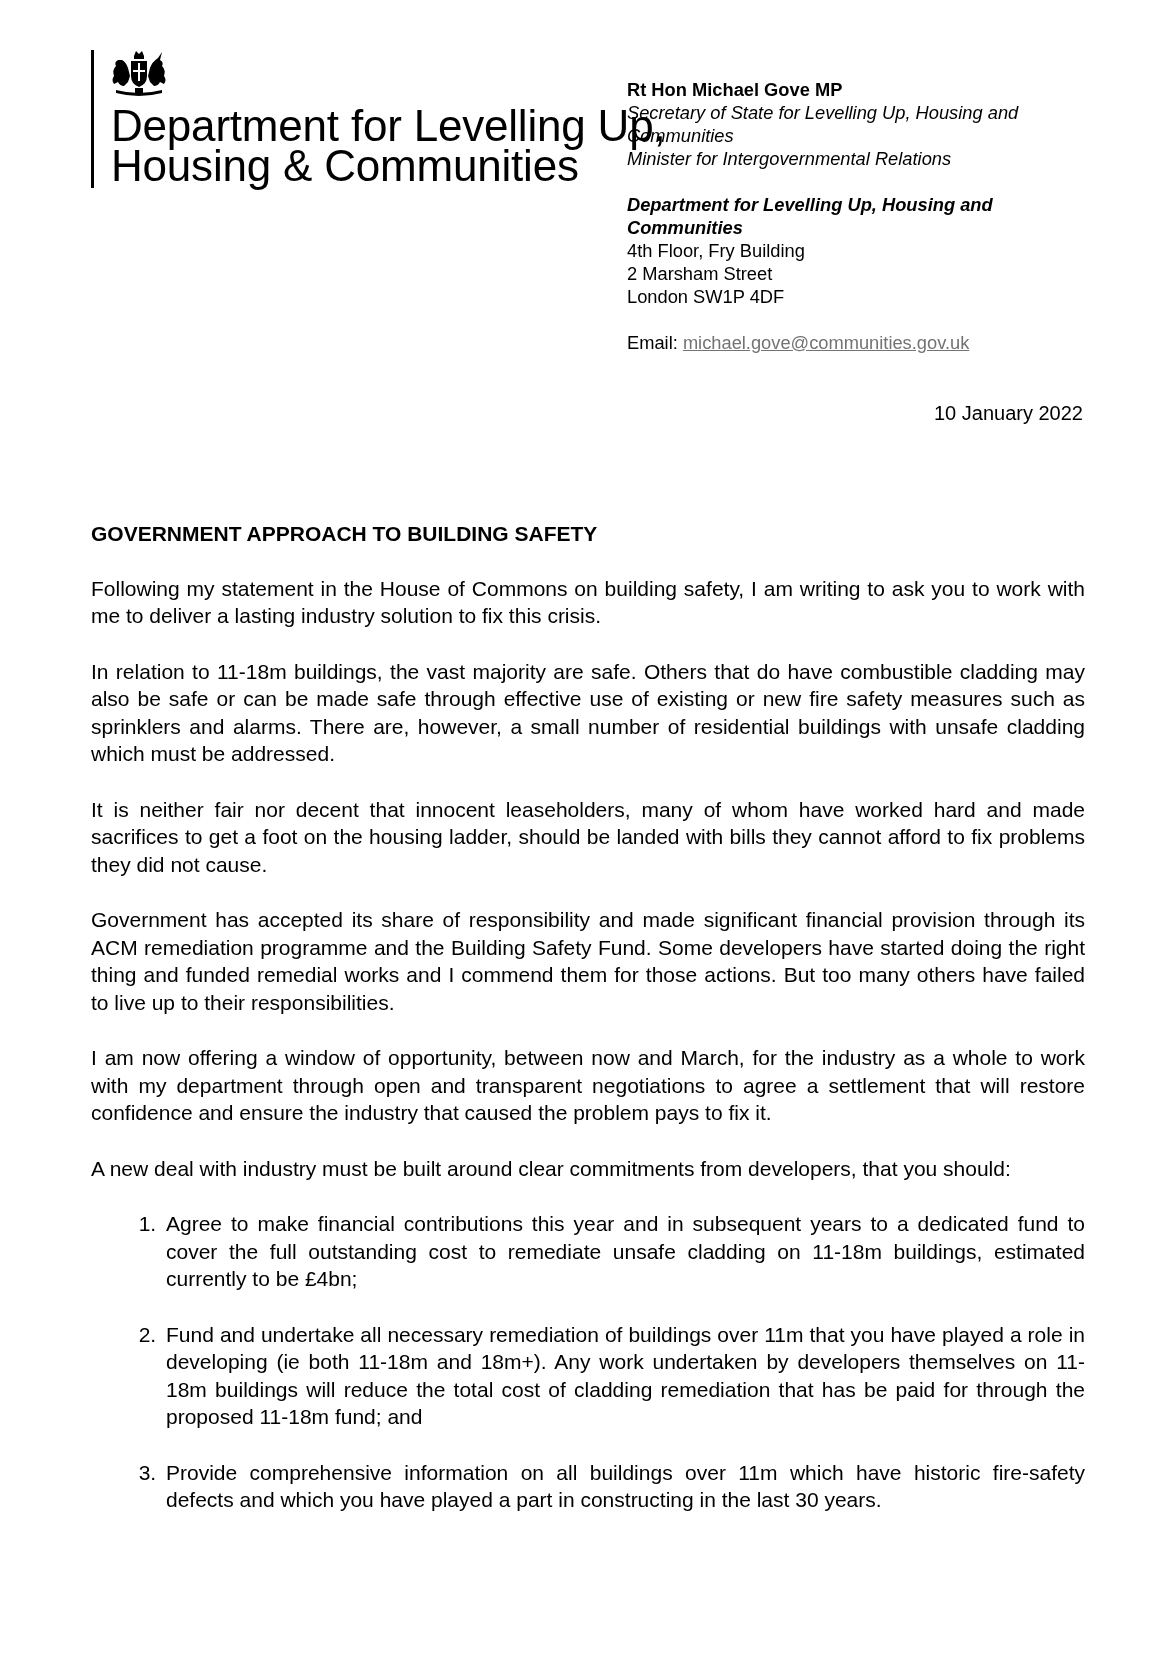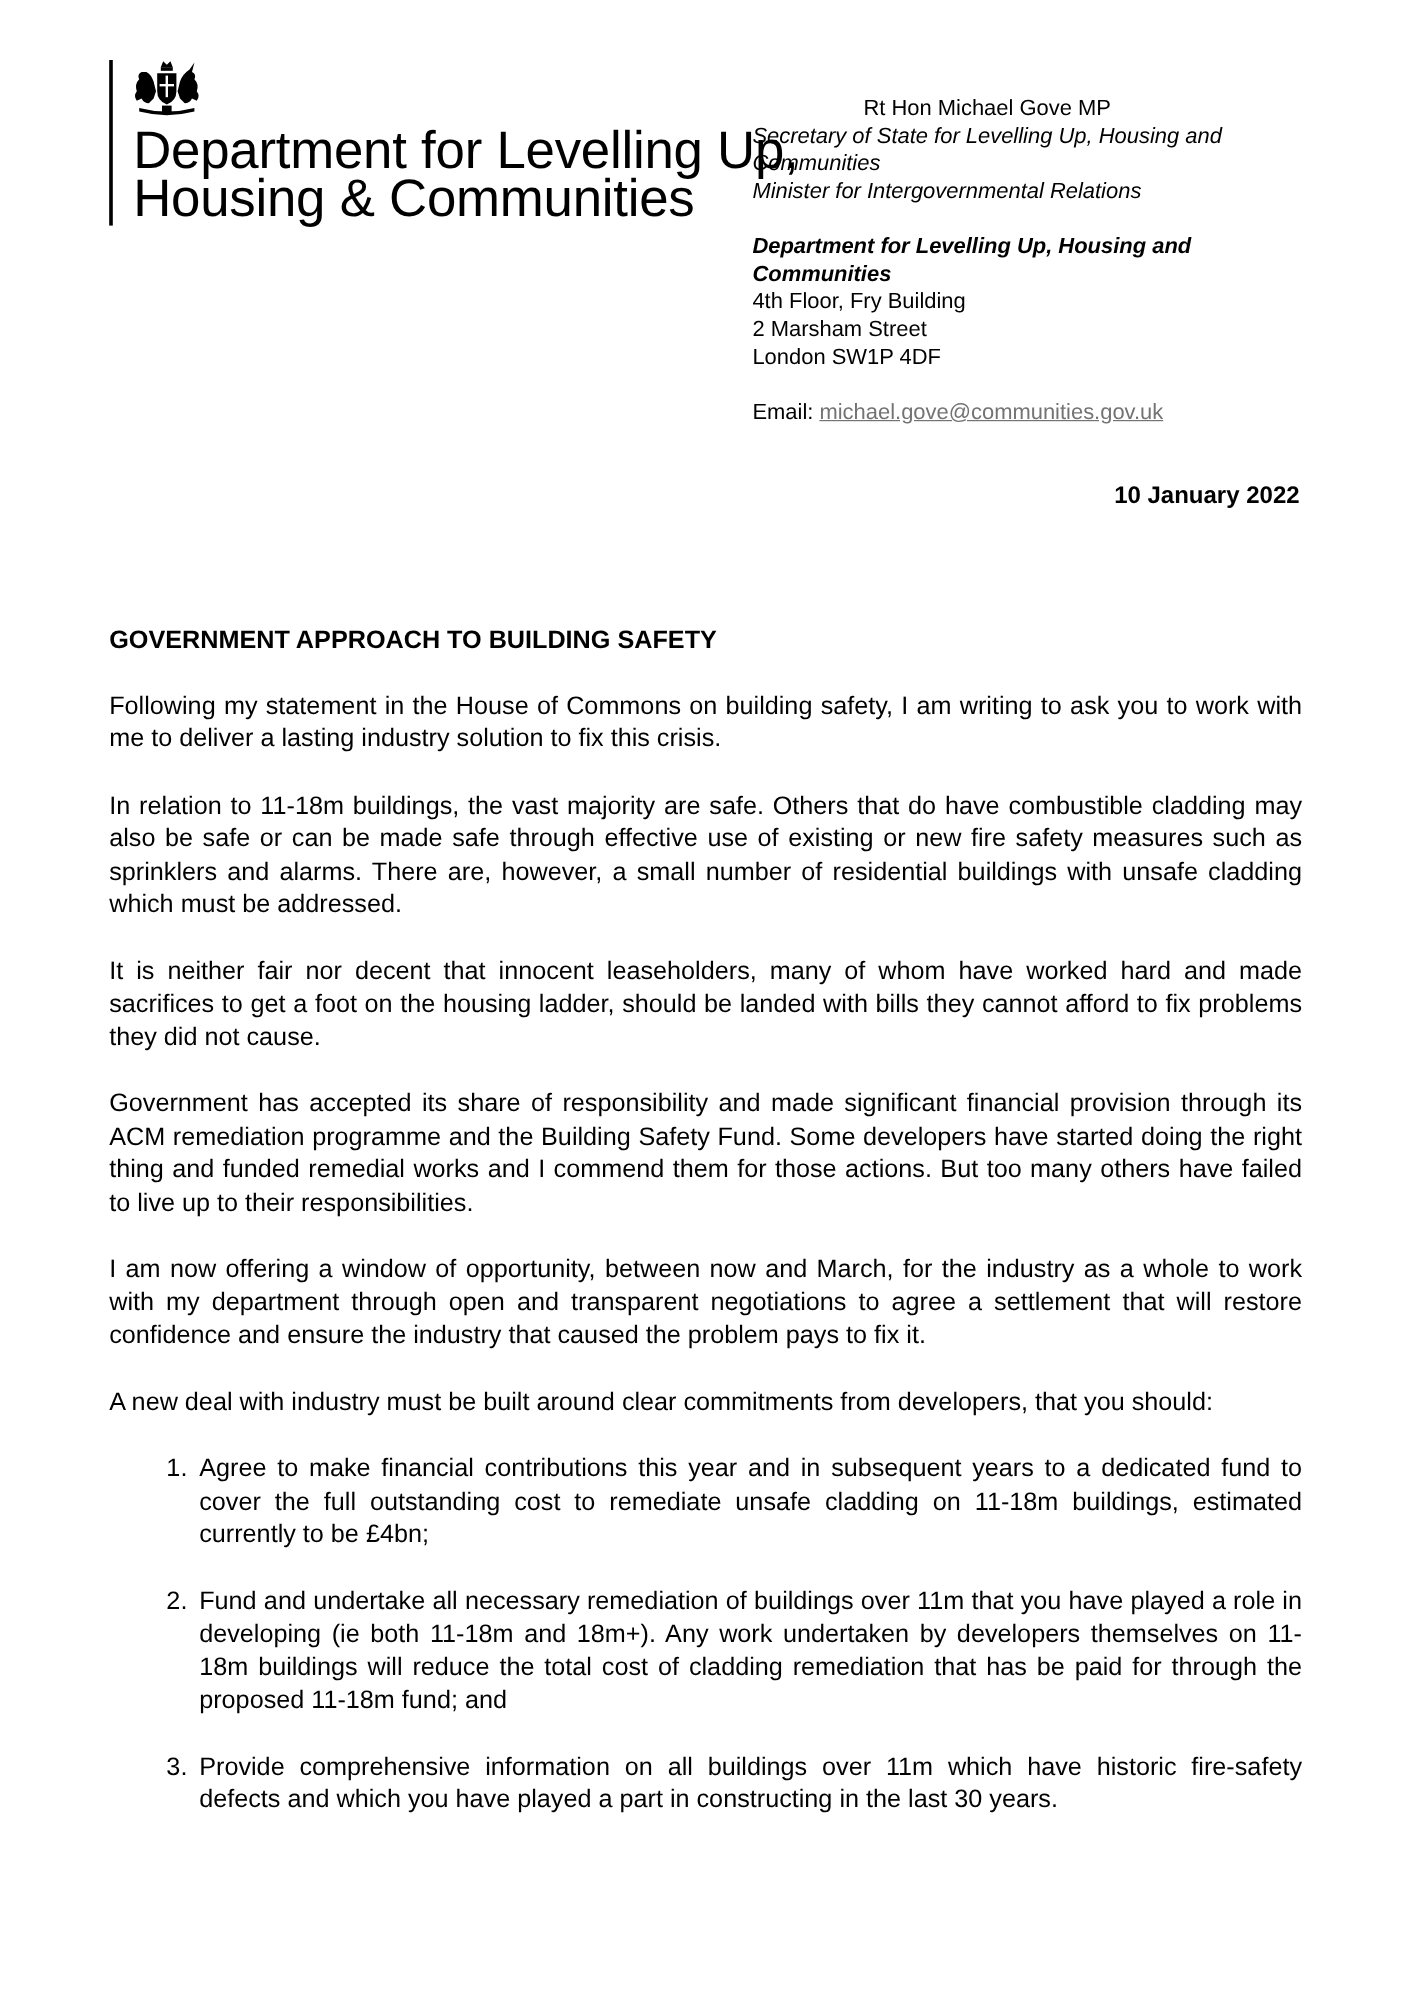--- a/index.html
+++ b/index.html
@@ -13,27 +13,27 @@
   .crest {
     position: absolute; left: 108px; top: 48px; width: 62px; height: 52px;
   }
   .dept-name {
     position: absolute; left: 111px; top: 106px;
     font-size: 44px; line-height: 40px; letter-spacing: -0.2px;
   }
   .sender {
     position: absolute; left: 627px; top: 78px; font-size: 18.3px; line-height: 23px;
   }
-  .sender .b { font-weight: normal; text-align: center; }
+  .sender .b { font-weight: bold; }
   .sender .i { font-style: italic; }
   .sender .bi { font-weight: bold; font-style: italic; }
   .sender .gap { height: 23px; }
   .sender a { color: #1a56c4; text-decoration: underline; }
   .date {
-    position: absolute; right: 93px; top: 402px; font-size: 20px; font-weight: bold;
+    position: absolute; right: 93px; top: 402px; font-size: 20px;
   }
   .body-text {
     position: absolute; left: 91px; top: 520px; width: 994px;
     font-size: 21px; line-height: 27.5px;
   }
   .salutation { margin: 0 0 18px 0; }
   .subject { font-weight: bold; margin: 0 0 27px 0; }
   .para { margin: 0 0 28px 0; text-align: justify; }
   ol.commitments { margin: 0; padding: 0 0 0 71px; }
   ol.commitments li { margin: 0 0 28px 0; text-align: justify; padding-left: 4px; }

